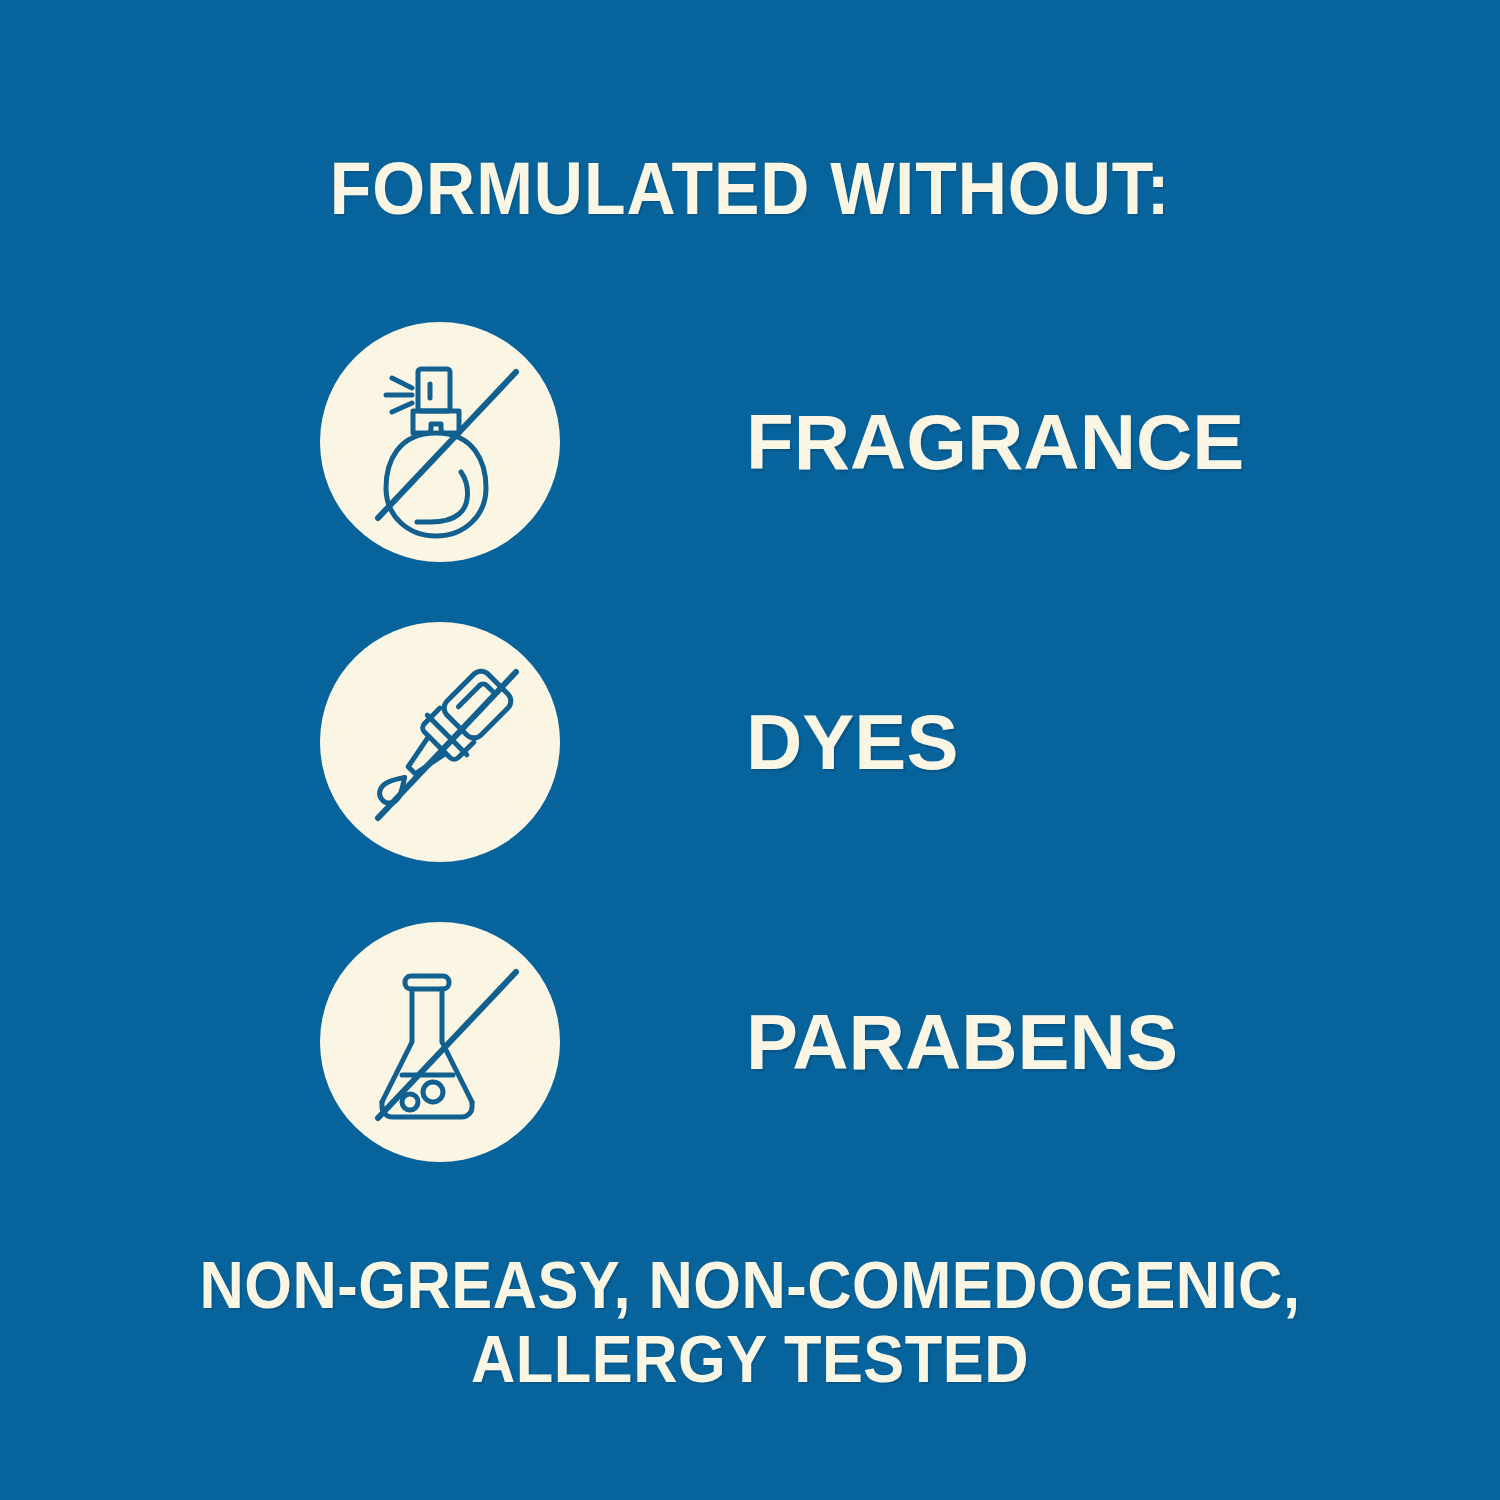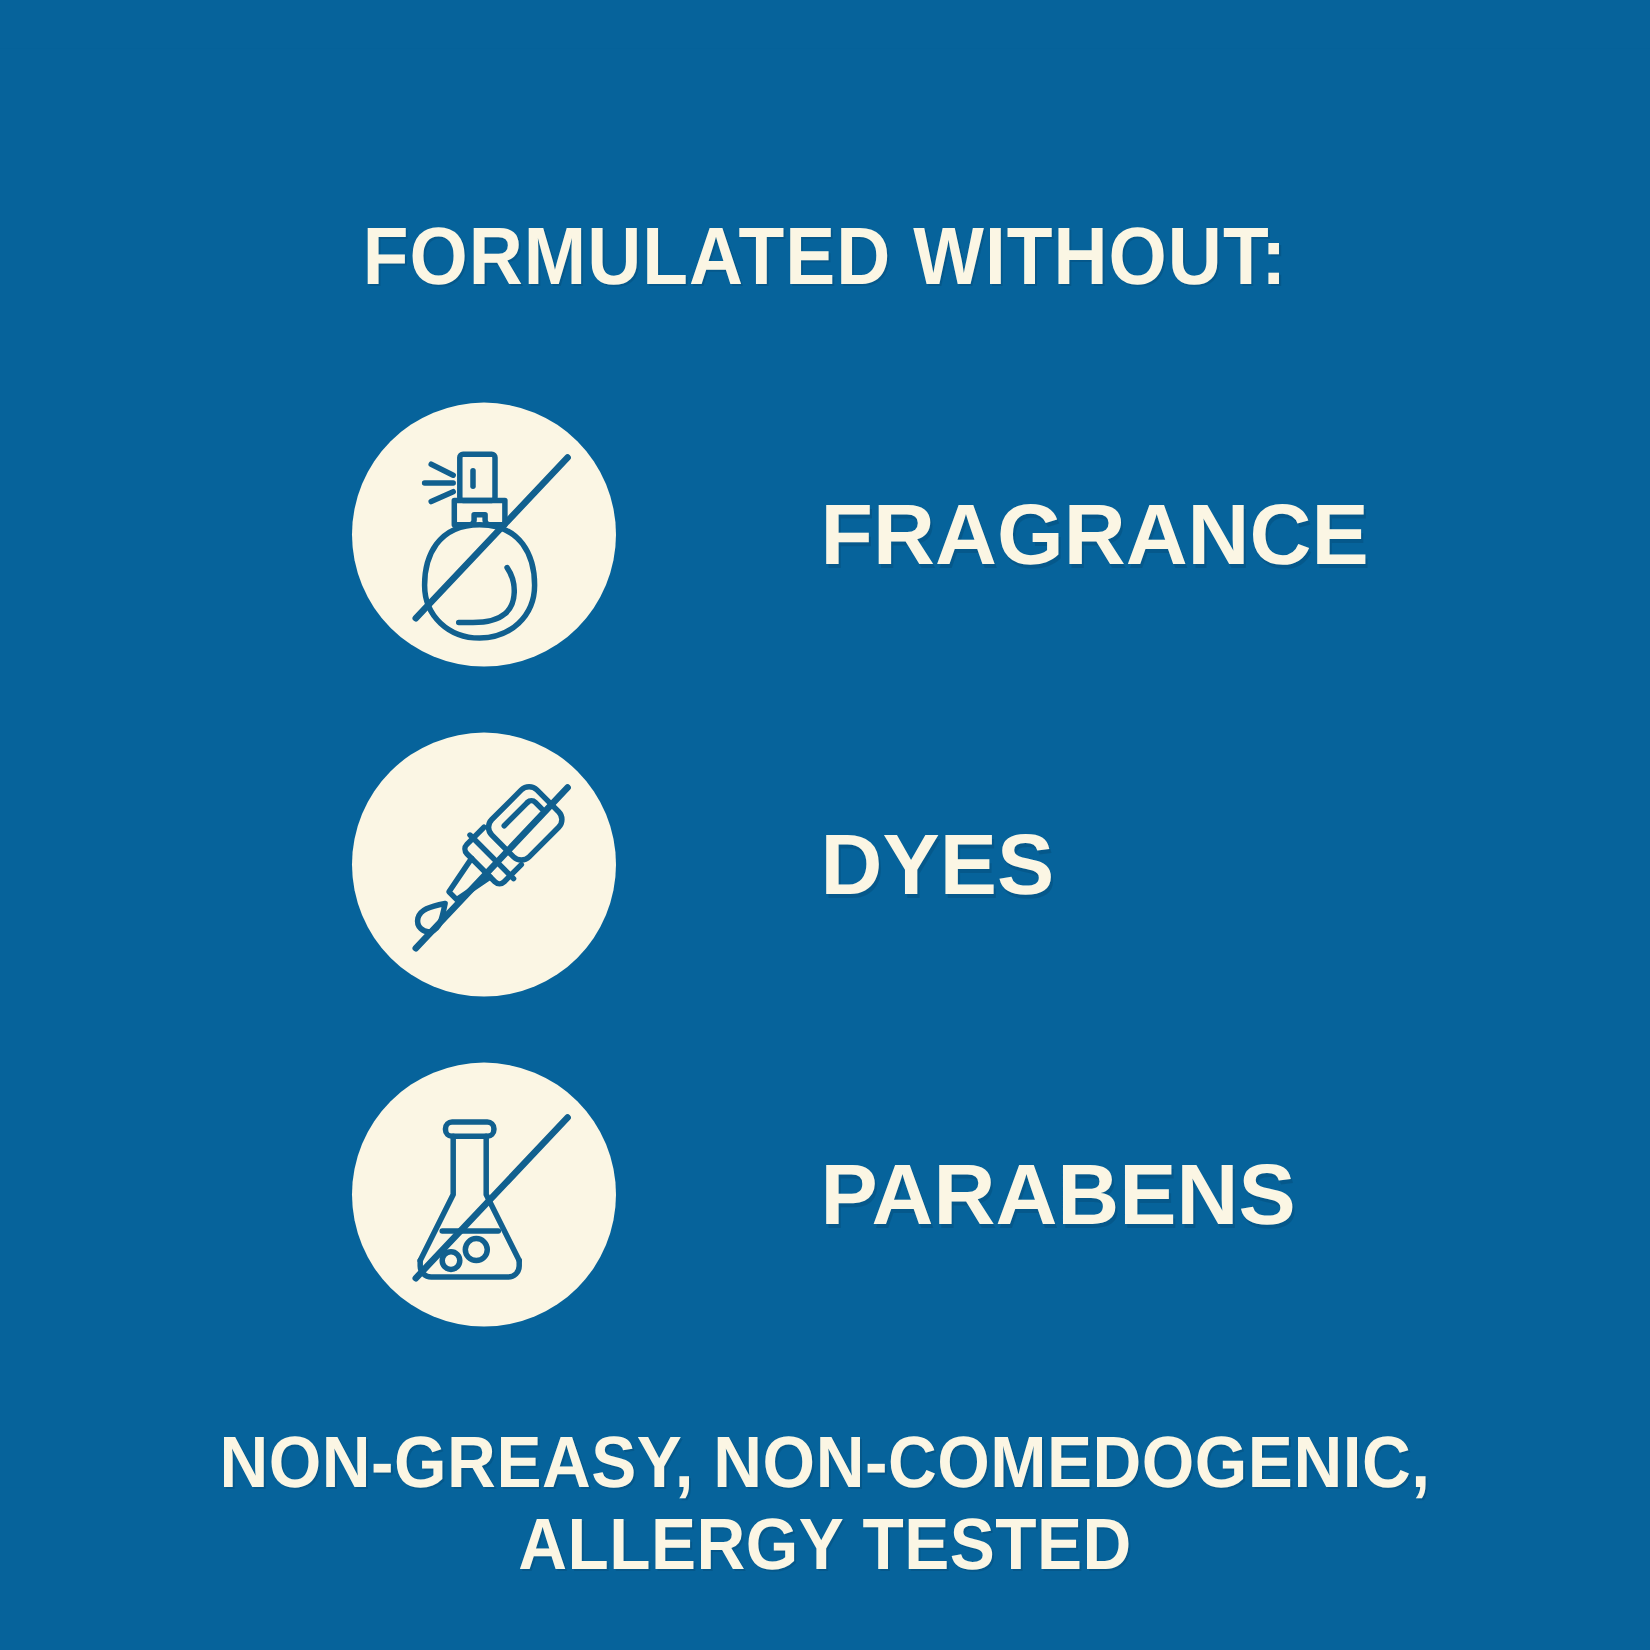--- a/index.html
+++ b/index.html
@@ -12,21 +12,20 @@
     background: #06639b;
     font-family: "Liberation Sans", sans-serif;
     overflow: hidden;
   }
 
   .poster {
     position: relative;
     width: 1500px;
     height: 1308px;
     background: #06639b;
-    margin-top: 44px;
   }
 
   
   .headline {
     position: absolute;
     left: 0;
     top: 152px;
     width: 1500px;
     text-align: center;
     color: #fbf6e4;

